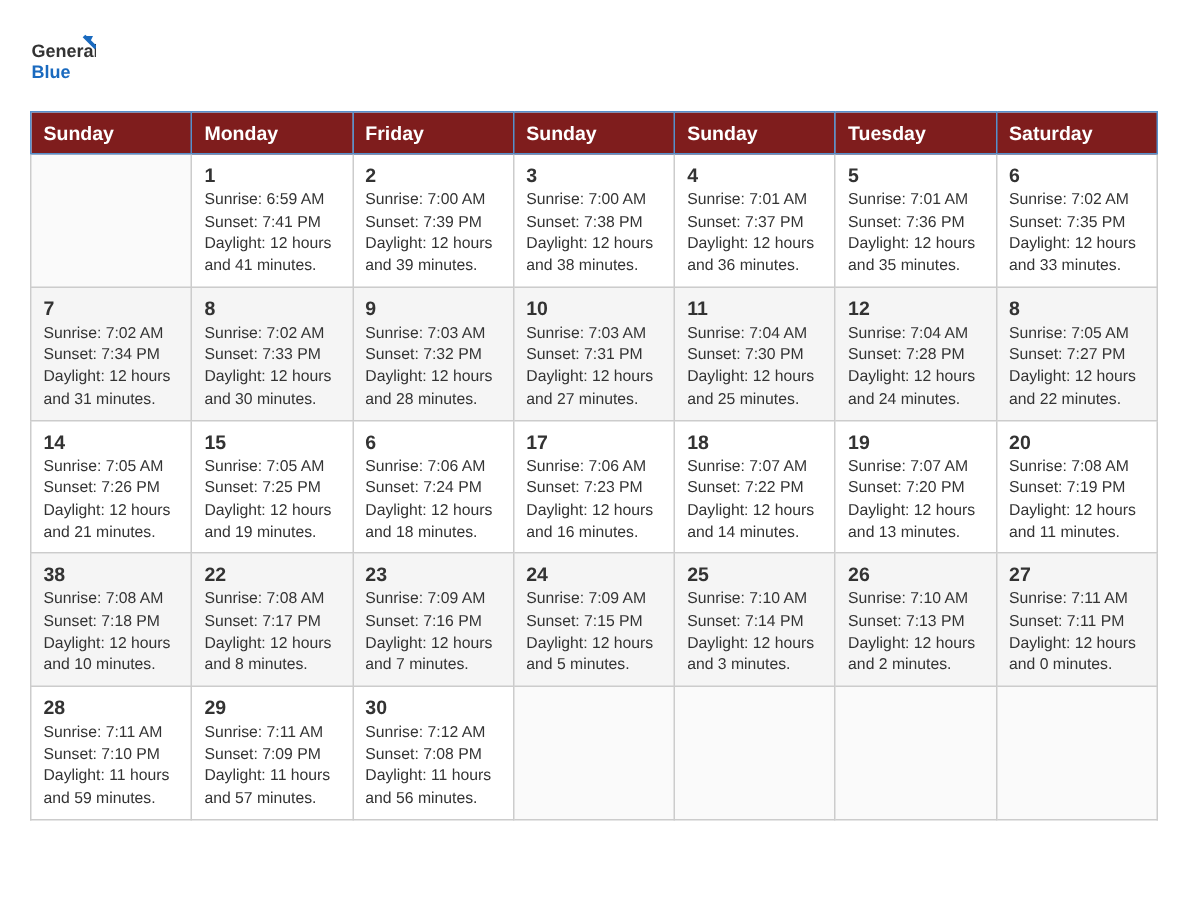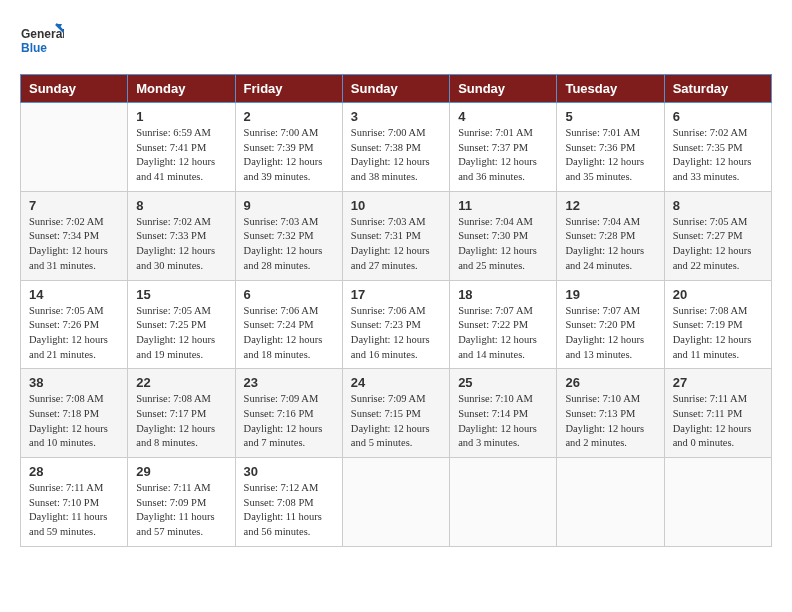--- a/index.html
+++ b/index.html
@@ -61,21 +61,20 @@
     .day-number {
       font-size: 13px;
       font-weight: bold;
       display: block;
       margin-bottom: 2px;
     }
     .day-info {
       font-size: 10.5px;
       line-height: 1.4;
       color: #333;
-      font-family: Liberation Serif, serif;
     }
     tbody tr:nth-child(even) td {
       background-color: #f5f5f5;
     }
     tbody tr td.empty {
       background: #fafafa;
     }
   </style>
 </head>
 <body>

